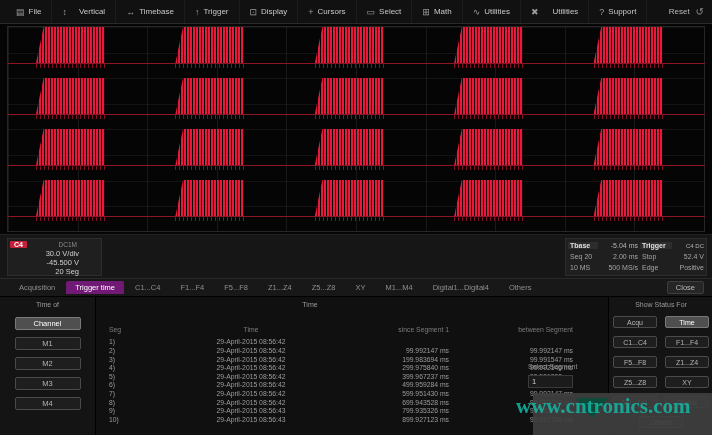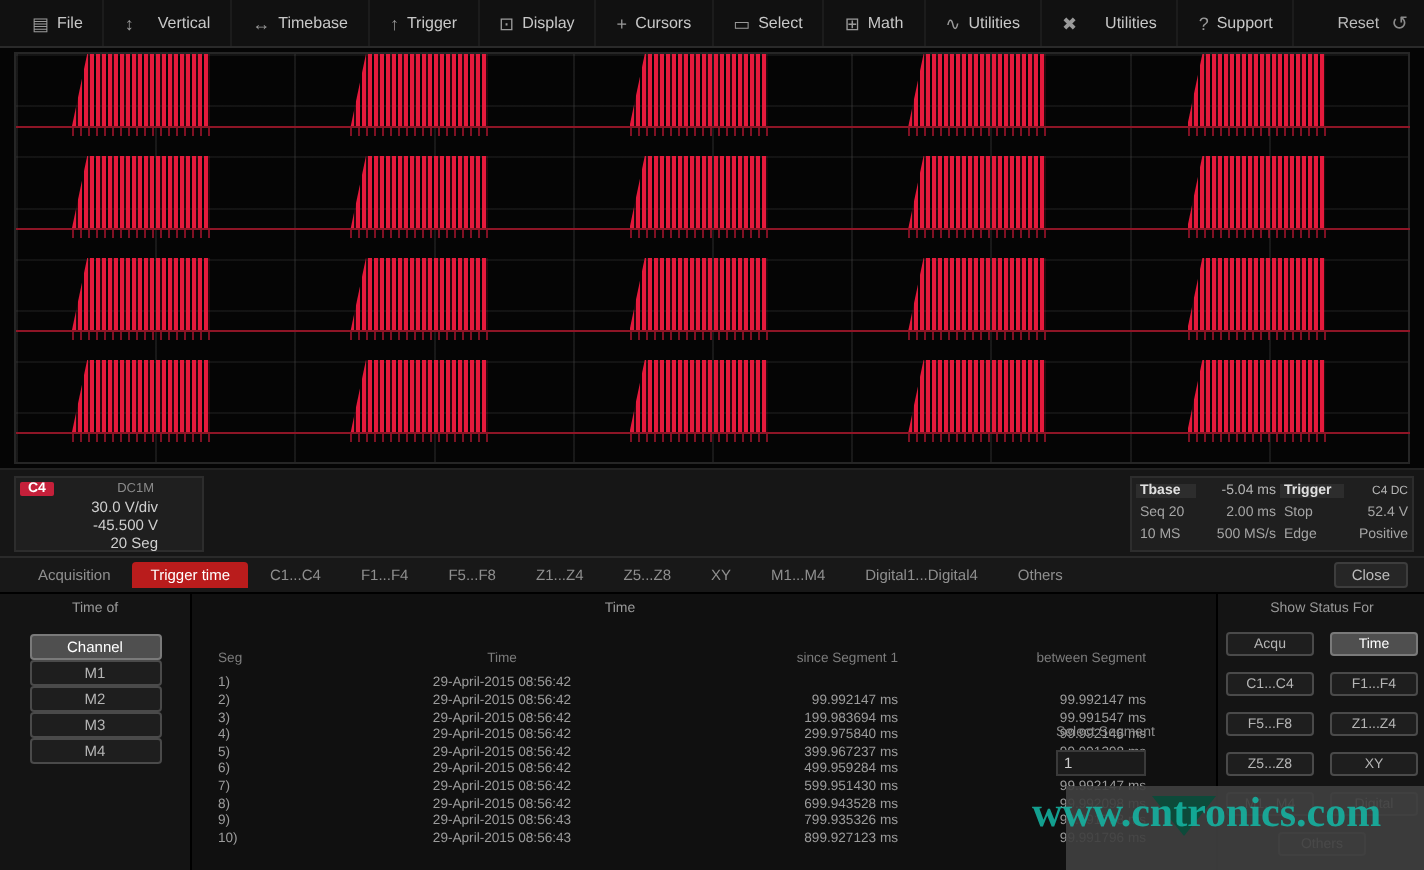--- a/index.html
+++ b/index.html
@@ -42,28 +42,28 @@
   .tb-label{color:#e0e0e0;font-weight:bold;background:#2d2d2d;padding:0 2px;}
   .tb-val{color:#b5b5b5;text-align:right;padding-right:2px;}
   .tb-cell{color:#a5a5a5;padding-left:2px;}
   .tb-cellr{color:#a5a5a5;text-align:right;padding-right:2px;}
 
   
   .dialog{position:absolute;left:0;top:278px;width:712px;height:157px;background:#101010;border-top:1px solid #2a2a2a;}
   .tabbar{position:absolute;left:0;top:0;width:712px;height:18px;background:#181818;display:flex;align-items:center;
           padding-left:10px;box-sizing:border-box;border-bottom:1px solid #000;}
   .tab{font-size:7.5px;color:#8f8f8f;padding:2px 9px;margin-right:2px;cursor:default;border-radius:2px 2px 0 0;text-align:right;}
-  .tab.active{background:#b91c1c;color:#fff;}
+  .tab.active{background:#701a75;color:#fff;}
   .close-btn{position:absolute;right:8px;top:2px;font-size:7.5px;color:#bbb;background:#262626;
              border:1px solid #3d3d3d;padding:1px 8px;border-radius:2px;}
 
   .dlg-content{position:absolute;left:0;top:18px;width:712px;height:139px;}
   .timeof-panel{position:absolute;left:0;top:0;width:95px;height:139px;background:#141414;border-right:1px solid #000;}
   .panel-title{font-size:7px;color:#9a9a9a;text-align:center;margin-top:4px;}
-  .timeof-buttons{display:flex;flex-direction:column;align-items:center;margin-top:9px;}
+  .timeof-buttons{display:flex;flex-direction:column;align-items:center;gap:7px;margin-top:9px;}
   .sbtn{width:66px;height:13px;background:#1e1e1e;border:1px solid #4a4a4a;border-radius:2px;color:#b5b5b5;
         font-size:7.5px;display:flex;align-items:center;justify-content:center;box-sizing:border-box;}
   .sbtn.selected{background:#4f4f4f;border-color:#7a7a7a;color:#fff;}
 
   .table-panel{position:absolute;left:95px;top:0;width:430px;height:139px;}
   .table-group-header{font-size:7px;color:#9a9a9a;text-align:center;margin-top:4px;}
   .trig-table{position:absolute;left:0;top:28px;width:430px;}
   .trow{display:grid;grid-template-columns:66px 180px 114px 124px;height:8.6px;align-items:center;}
   .trow .c0{font-size:6.8px;color:#9c9c9c;padding-left:14px;}
   .trow .c1{font-size:6.8px;color:#9c9c9c;text-align:center;}

